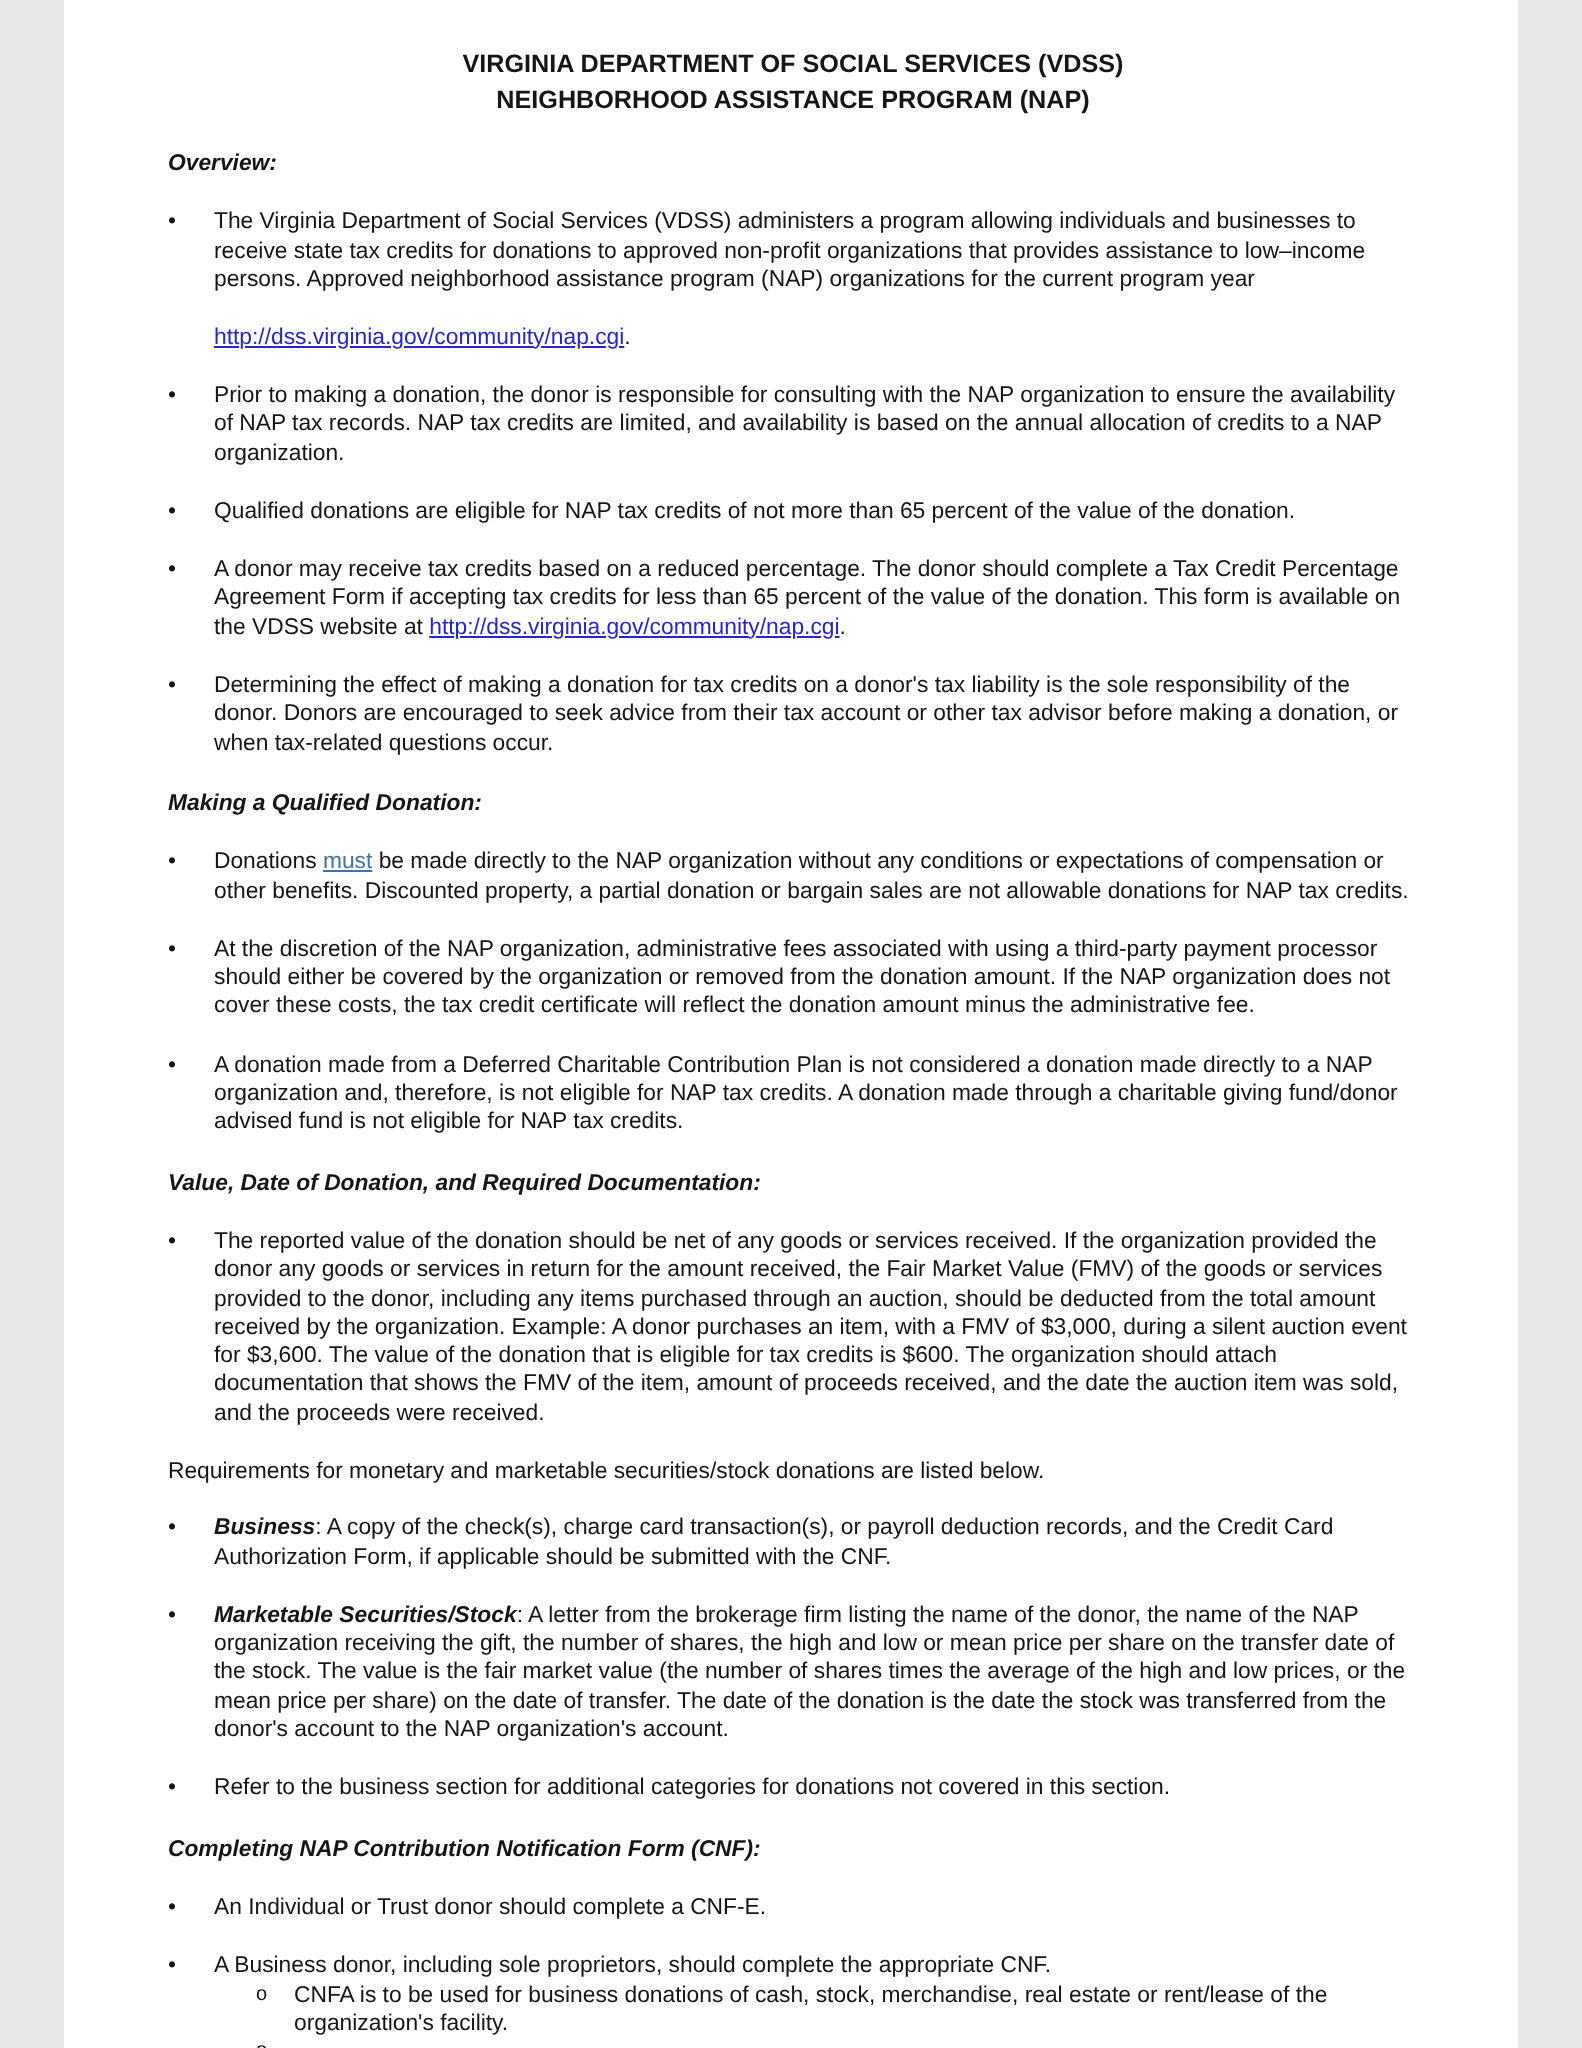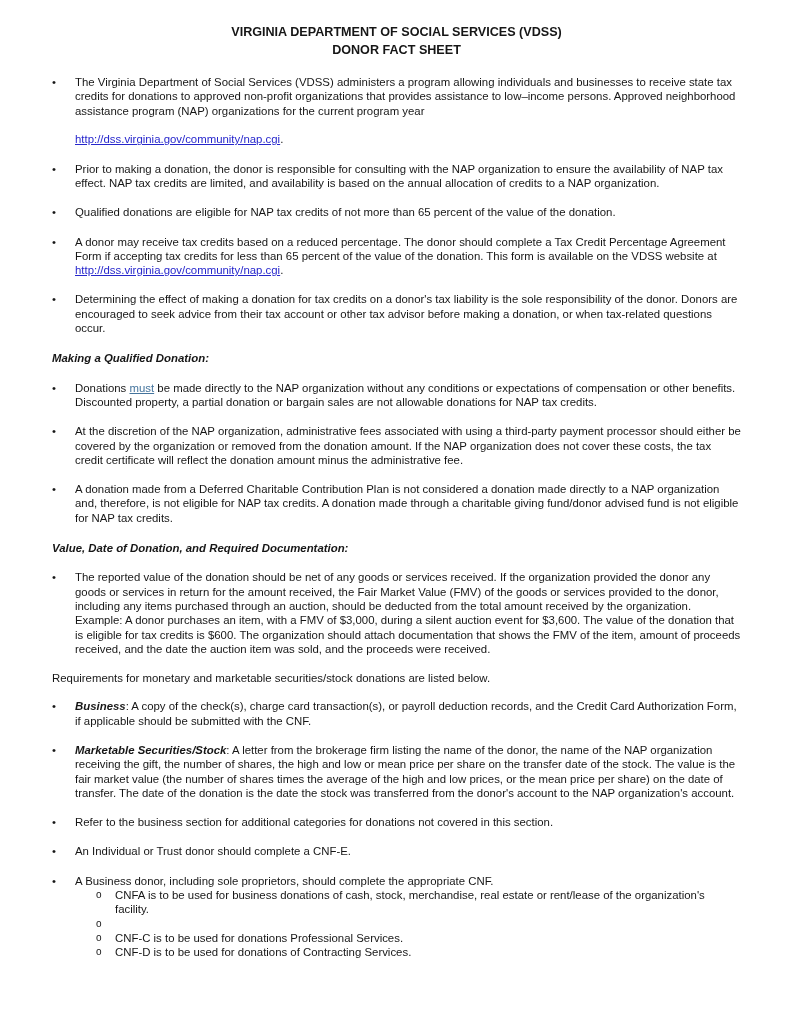--- a/index.html
+++ b/index.html
@@ -1,17 +1,17 @@
 <!DOCTYPE html>
 <html><head>
 <meta charset="utf-8">
 <style>
   html,body{margin:0;padding:0;background:#e8e8e8;}
   .page{
-    width:791px;height:1024px;box-sizing:border-box;margin:0 auto;
+    width:727px;height:1024px;box-sizing:border-box;margin:0 auto;
     background:#ffffff;
     padding:24px 50px 8px 52px;
     font-family:"Liberation Sans",sans-serif;
     font-size:11.4px;line-height:14.3px;color:#161616;
     overflow:hidden;
   }
   .title-block{text-align:center;font-weight:bold;font-size:12.6px;line-height:17.6px;margin-bottom:16px;}
   .section-heading{font-weight:bold;font-style:italic;margin:16px 0 15px 0;}
   .para{margin-bottom:14px;}
   .bullet{display:flex;margin-bottom:15px;}
@@ -23,36 +23,37 @@
   .emph{color:#44749d;text-decoration:underline;}
   .term{font-weight:bold;font-style:italic;}
 </style>
 </head>
 <body>
 
 <div class="page">
 
   <div class="title-block">
     <div>VIRGINIA DEPARTMENT OF SOCIAL SERVICES (VDSS)</div>
-    <div>DONOR FACT SHEET</div>
+    <div>NEIGHBORHOOD ASSISTANCE PROGRAM (NAP)</div>
   </div>
 
+  <div class="section-heading">Overview:</div>
 
   <div class="bullet">
     <span class="glyph">•</span>
     <span class="btext">
       <span>The Virginia Department of Social Services (VDSS) administers a program allowing individuals and businesses to receive state tax credits for donations to approved non-profit organizations that provides assistance to low–income persons.  Approved neighborhood assistance program (NAP) organizations for the current program year</span><br>
       <br>
       <a class="doc-link" href="#">http://dss.virginia.gov/community/nap.cgi</a><span>.</span>
     </span>
   </div>
 
   <div class="bullet">
     <span class="glyph">•</span>
-    <span class="btext">Prior to making a donation, the donor is responsible for consulting with the NAP organization to ensure the availability of NAP tax effect.  NAP tax credits are limited, and availability is based on the annual allocation of credits to a NAP organization.</span>
+    <span class="btext">Prior to making a donation, the donor is responsible for consulting with the NAP organization to ensure the availability of NAP tax records.  NAP tax credits are limited, and availability is based on the annual allocation of credits to a NAP organization.</span>
   </div>
 
   <div class="bullet">
     <span class="glyph">•</span>
     <span class="btext">Qualified donations are eligible for NAP tax credits of not more than 65 percent of the value of the donation.</span>
   </div>
 
   <div class="bullet">
     <span class="glyph">•</span>
     <span class="btext">
@@ -105,20 +106,21 @@
     <span class="btext">
       <span class="term">Marketable Securities/Stock</span><span>:  </span><span>A letter from the brokerage firm listing the name of the donor, the name of the NAP organization receiving the gift, the number of shares, the high and low or mean price per share on the transfer date of the stock. The value is the fair market value (the number of shares times the average of the high and low prices, or the mean price per share) on the date of transfer. The date of the donation is the date the stock was transferred from the donor's account to the NAP organization's account.</span>
     </span>
   </div>
 
   <div class="bullet">
     <span class="glyph">•</span>
     <span class="btext">Refer to the business section for additional categories for donations not covered in this section.</span>
   </div>
 
+  <div class="section-heading">Completing NAP Contribution Notification Form (CNF):</div>
 
   <div class="bullet">
     <span class="glyph">•</span>
     <span class="btext">An Individual or Trust donor should complete a CNF-E.</span>
   </div>
 
   <div class="bullet">
     <span class="glyph">•</span>
     <span class="btext">
       <span>A Business donor, including sole proprietors, should complete the appropriate CNF.</span>

